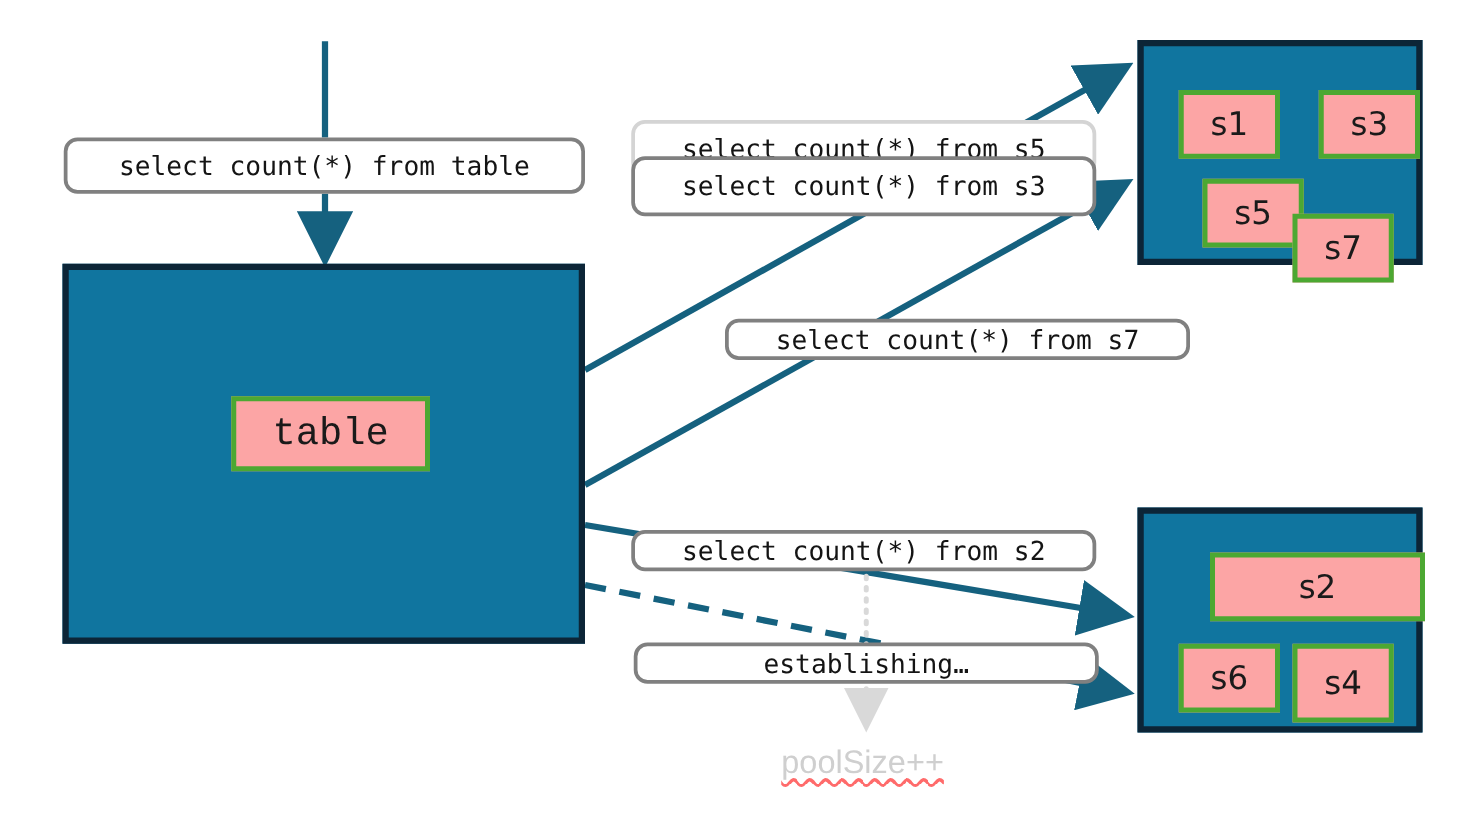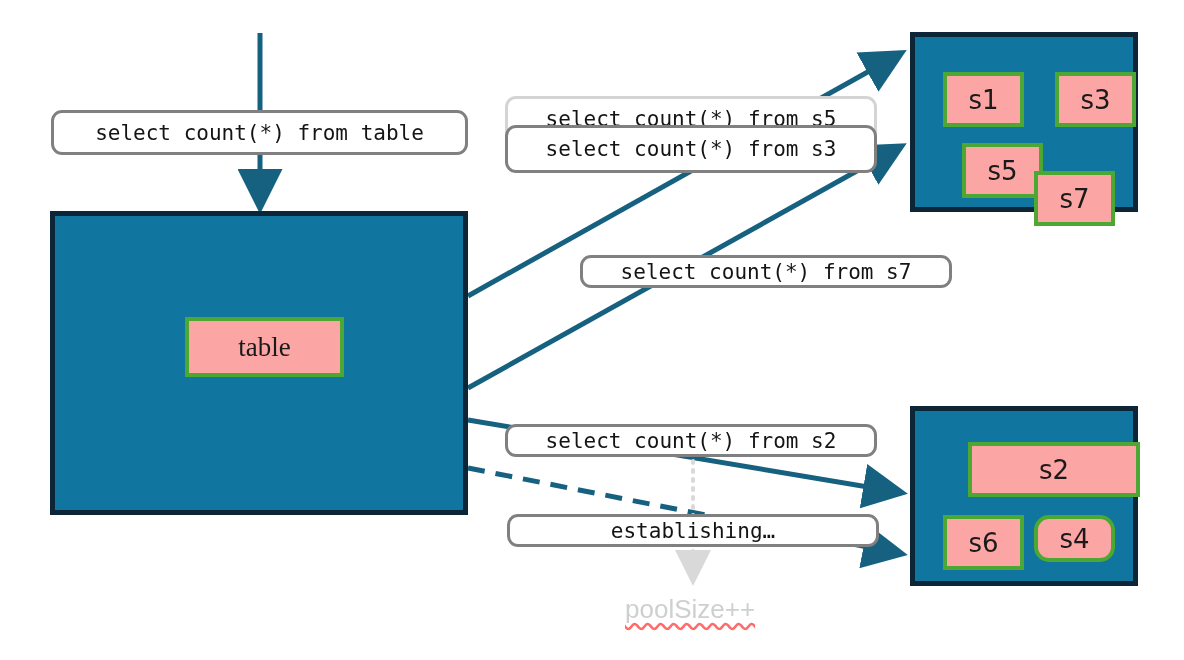--- a/index.html
+++ b/index.html
@@ -24,22 +24,22 @@
   
   .node-box{
     position:absolute;
     background:#fca5a5;
     border:4px solid #4ca832;
     box-sizing:border-box;
     display:flex;align-items:center;justify-content:center;
     color:#1a1a1a;
   }
   .node-box.mono{
-    font-family:Liberation Serif, serif;
-    font-size:27px;
+    font-family:Liberation Mono, monospace;
+    font-size:31px;
   }
   .node-box.sans{
     font-family:"DejaVu Sans","Liberation Sans",sans-serif;
     font-size:26px;
   }
 
   
   .query-label{
     position:absolute;
     background:#ffffff;
@@ -128,20 +128,20 @@
   <div class="container-box" style="left:910px;top:32px;width:228px;height:180px;">
     <div class="node-box sans" style="left:28px;top:35px;width:81px;height:55px;">s1</div>
     <div class="node-box sans" style="left:119px;top:35px;width:81px;height:55px;margin-left:21px;">s3</div>
     <div class="node-box sans" style="left:28px;top:106px;width:81px;height:55px;margin-left:19px;">s5</div>
     <div class="node-box sans" style="left:119px;top:106px;width:81px;height:55px;margin-top:28px;">s7</div>
   </div>
 
   <div class="container-box" style="left:910px;top:406px;width:228px;height:180px;">
     <div class="node-box sans" style="left:28px;top:31px;width:172px;height:55px;margin-left:25px;">s2</div>
     <div class="node-box sans" style="left:28px;top:104px;width:81px;height:55px;">s6</div>
-    <div class="node-box sans" style="left:119px;top:104px;width:81px;height:47px;border-radius:15px;">s4</div>
+    <div class="node-box sans" style="left:119px;top:104px;width:81px;height:63px;">s4</div>
   </div>
 
   <div class="pool-note" style="left:625px;top:594px;">
     <span class="sp">poolSize++</span>
   </div>
 
 </div>
 
 </body></html>

